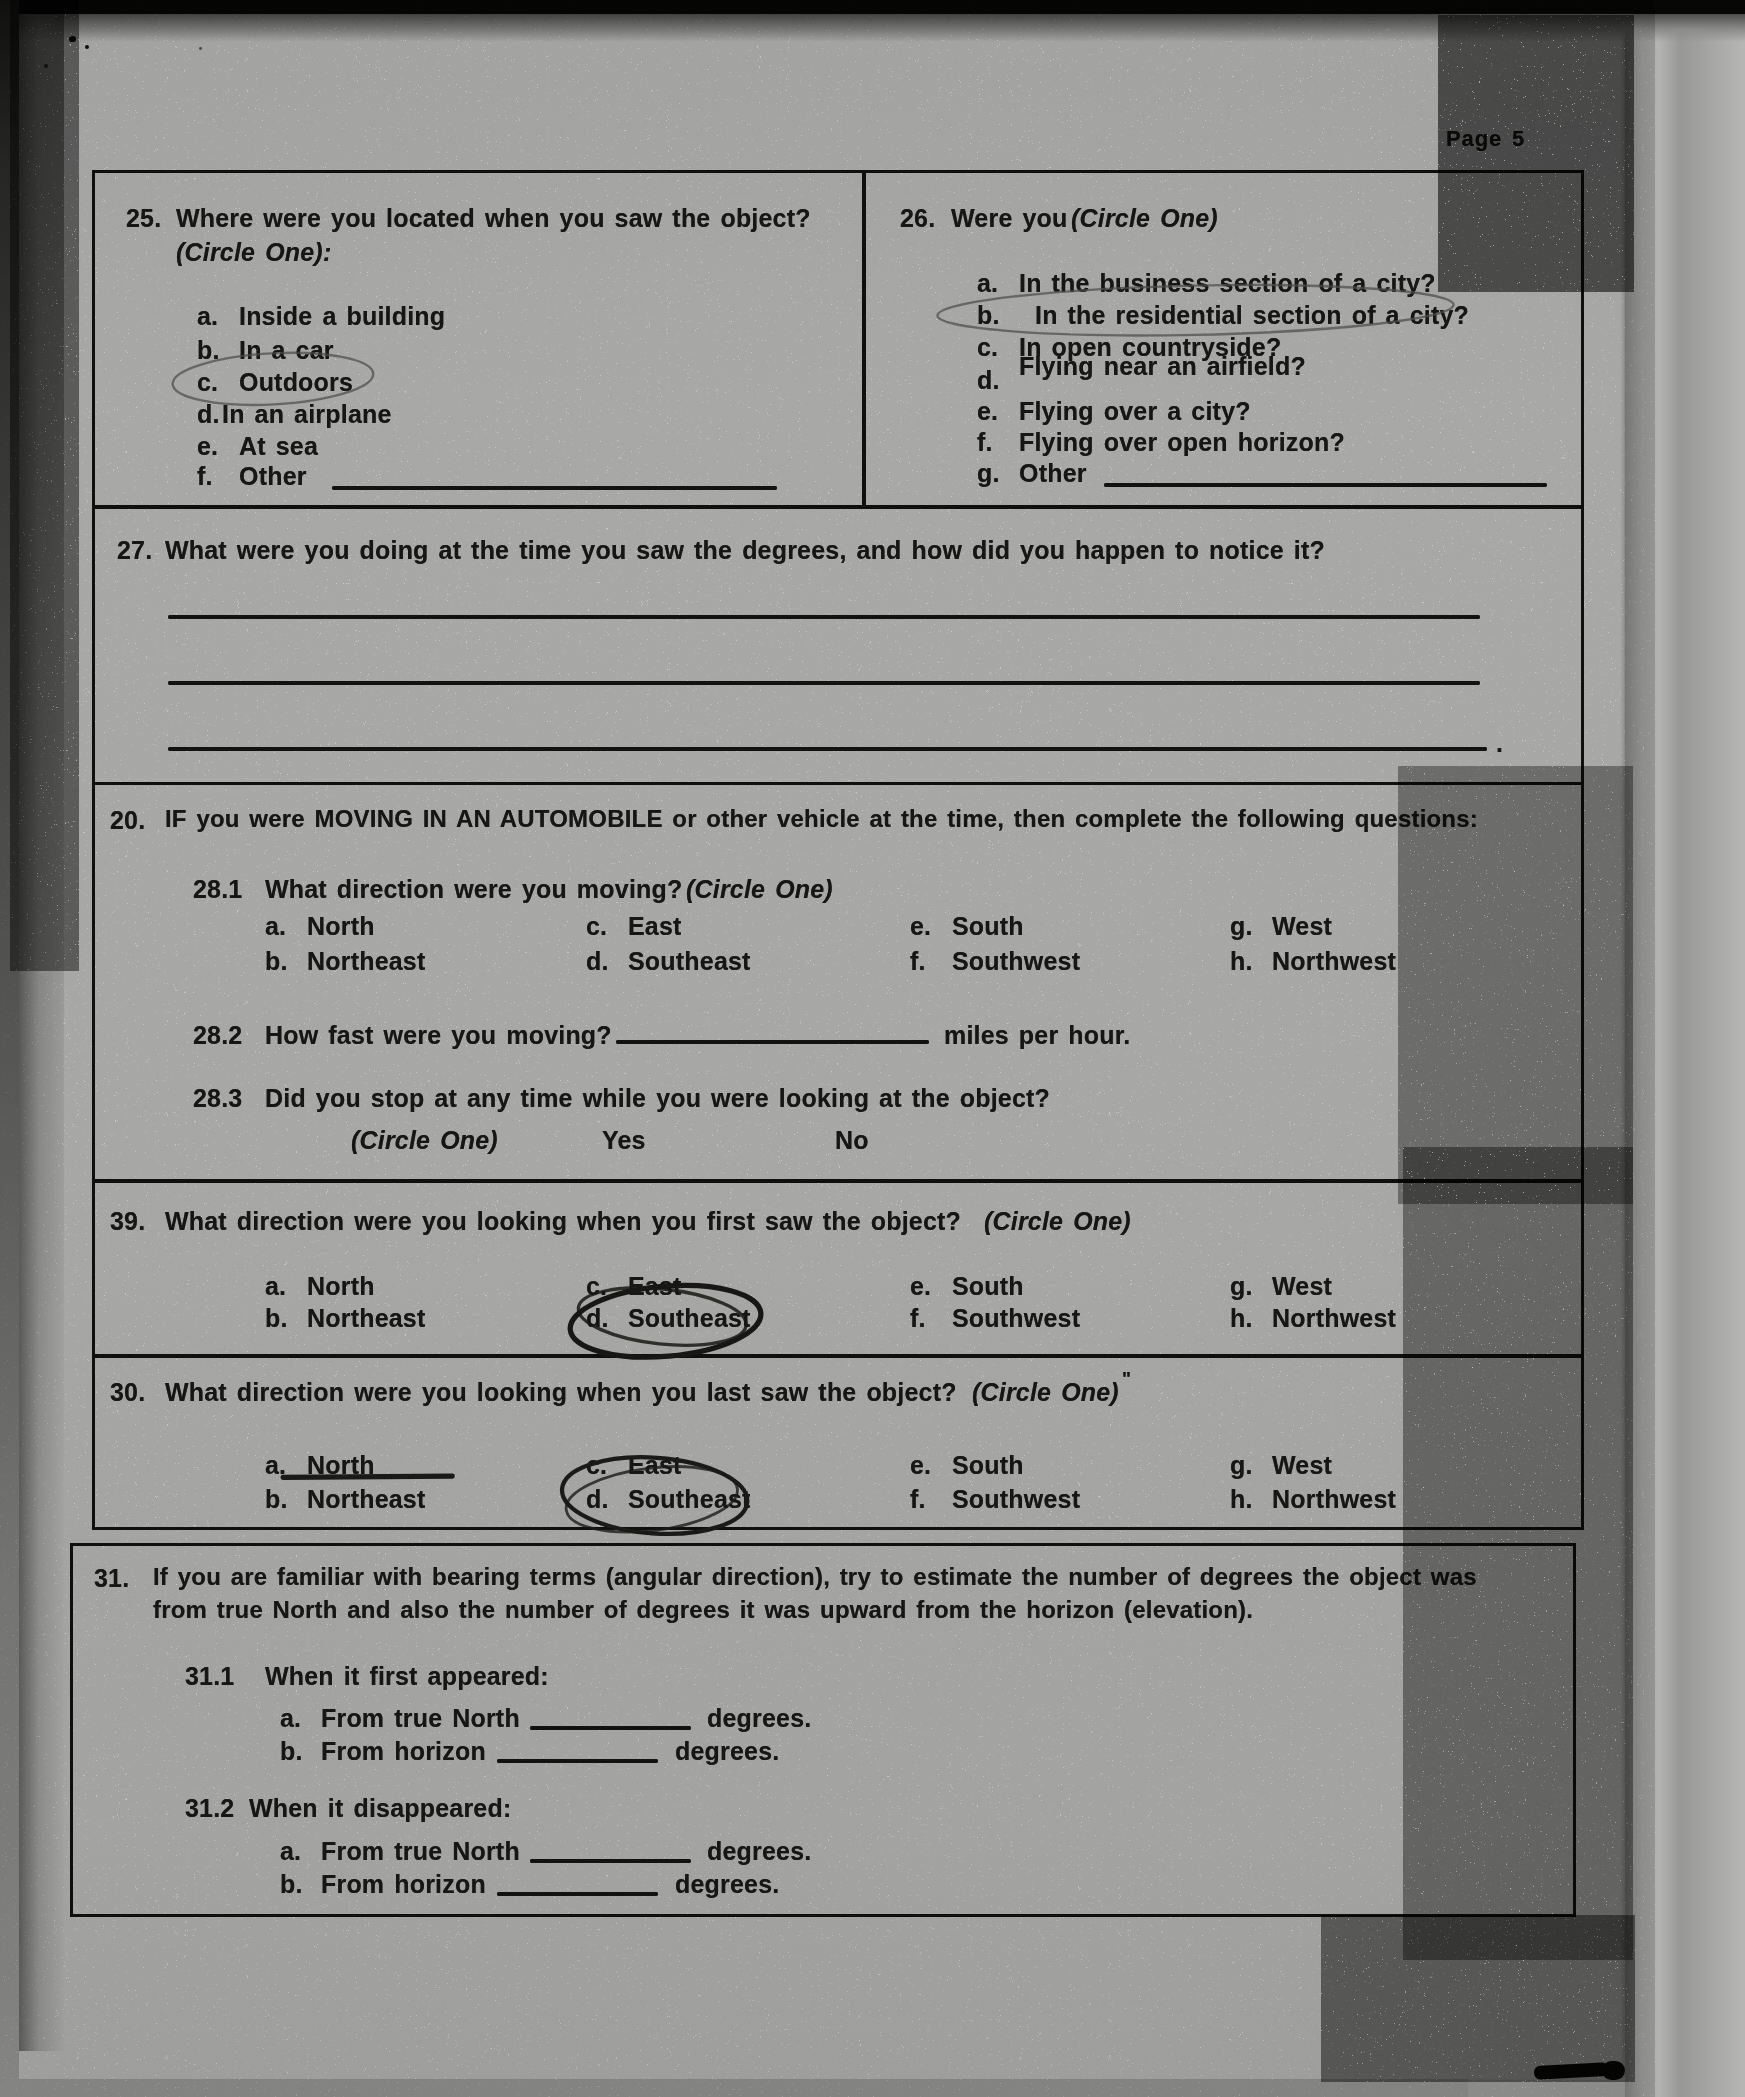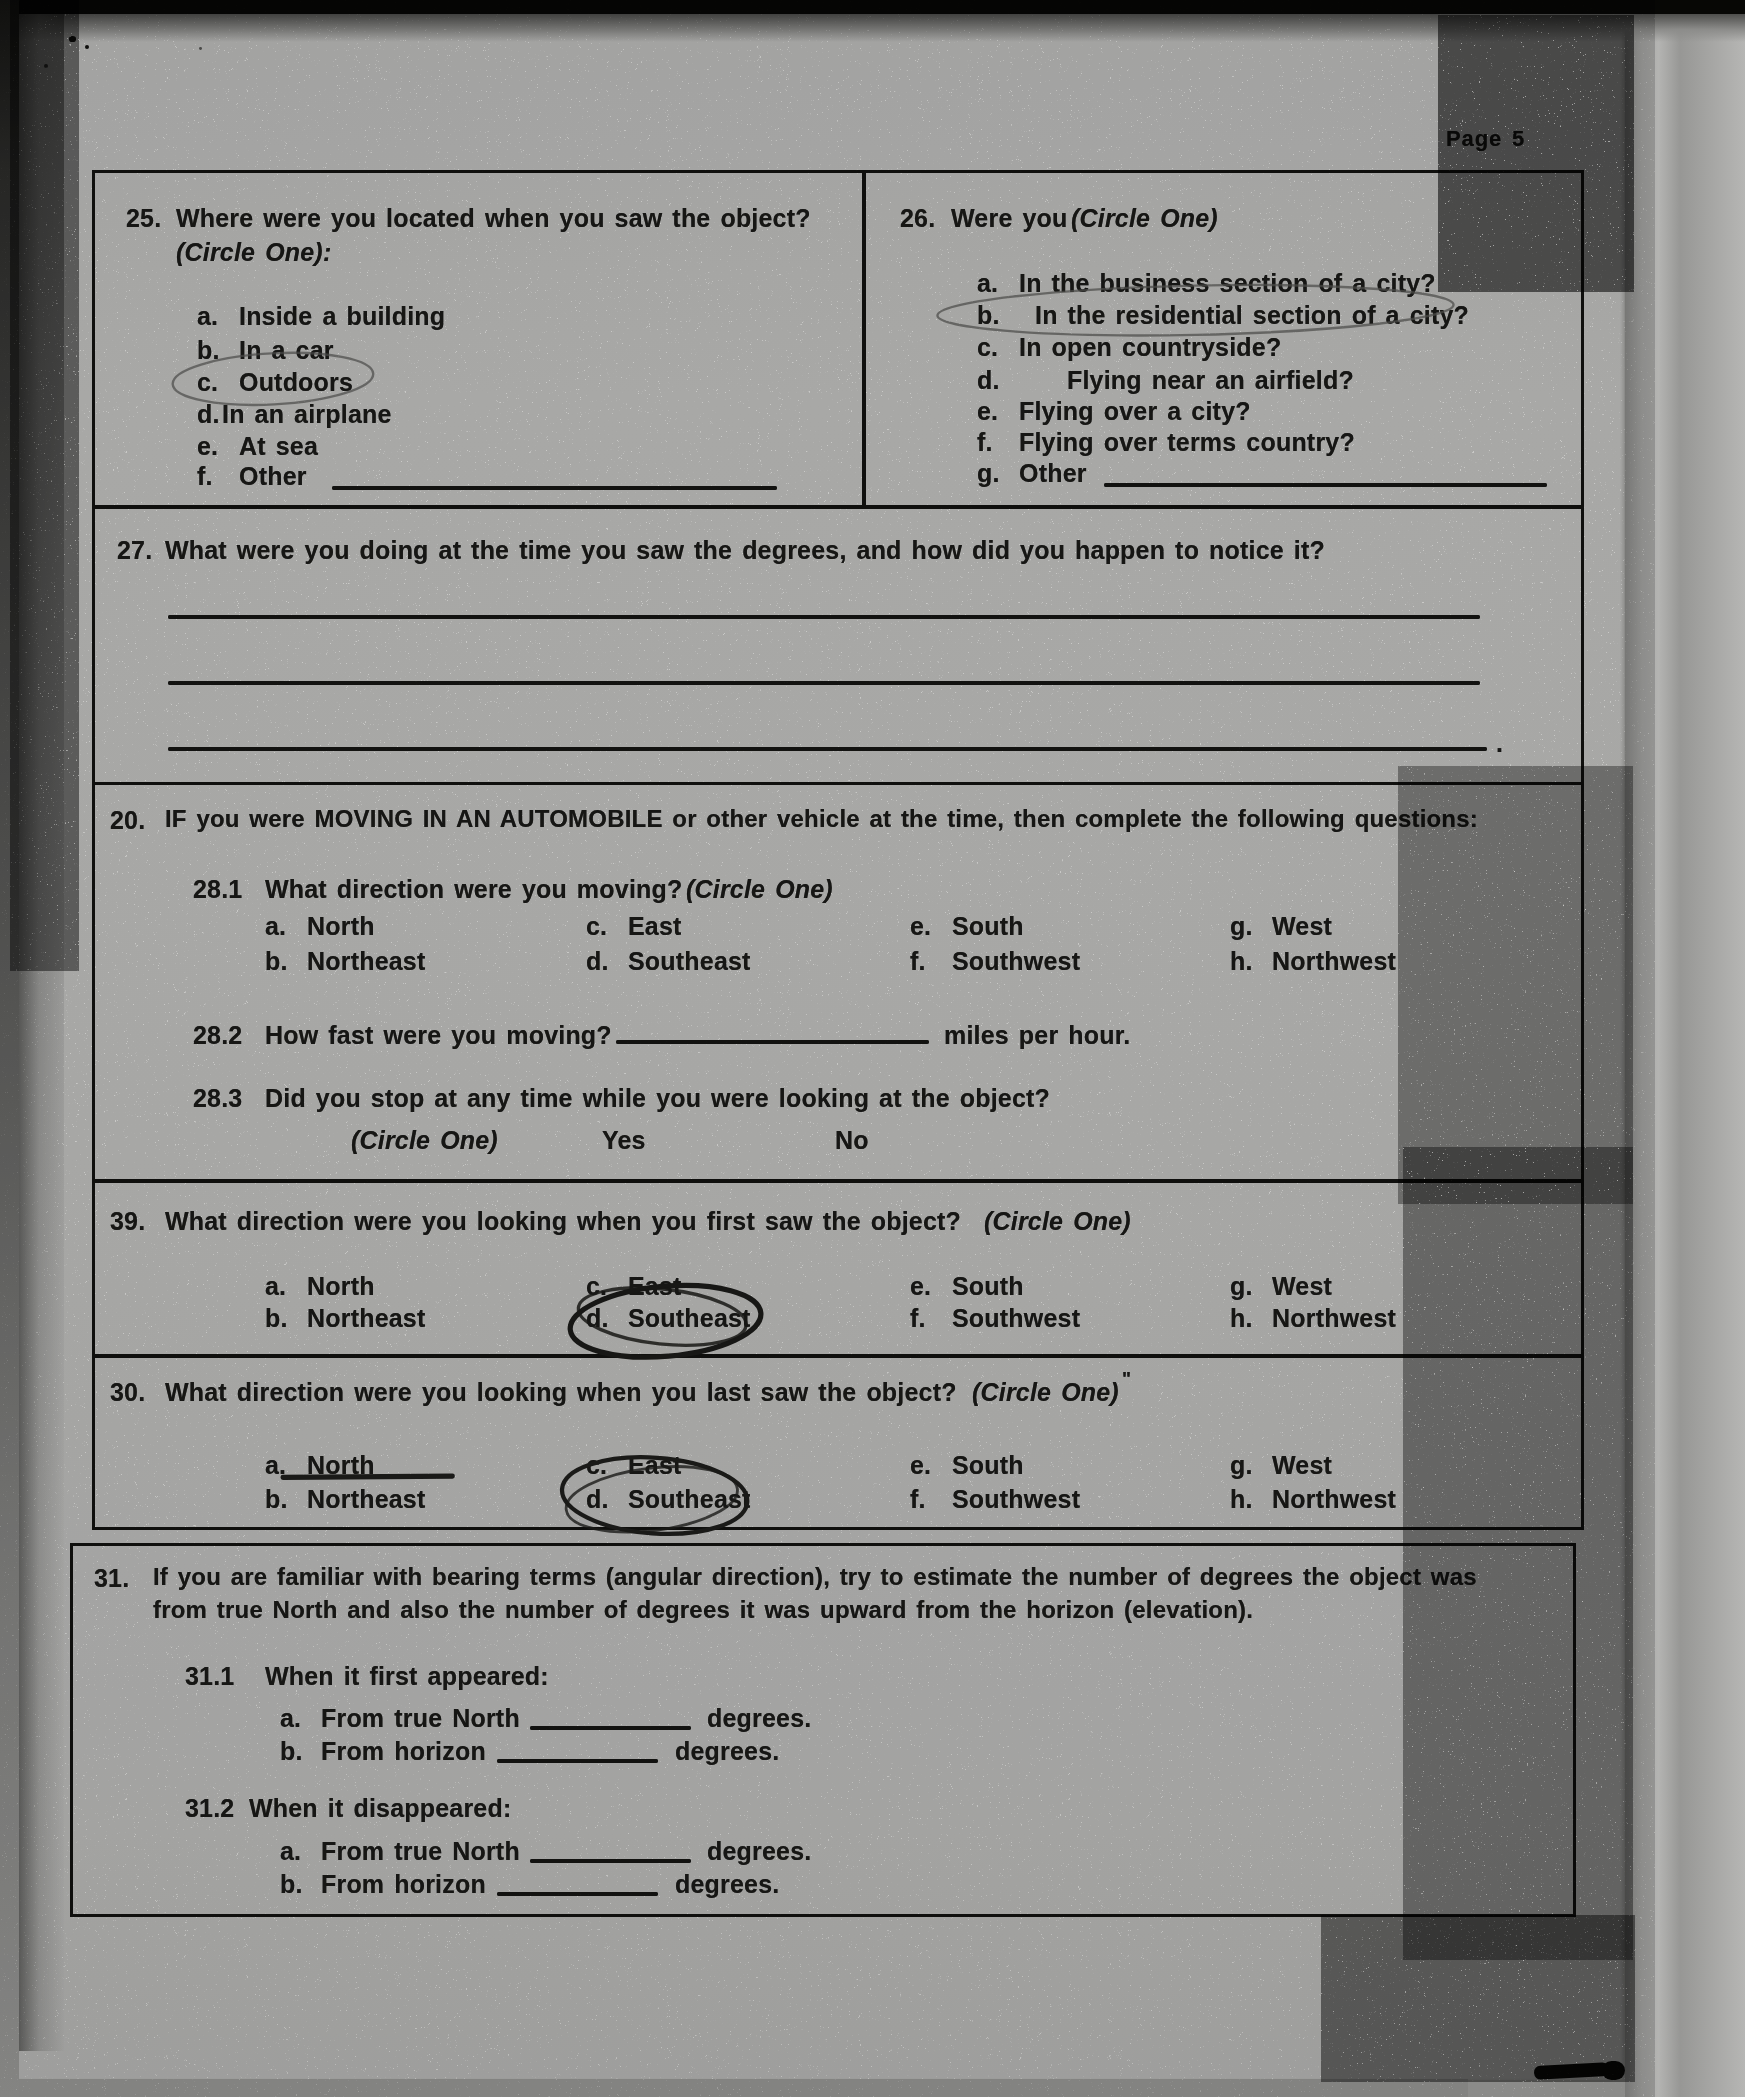--- a/index.html
+++ b/index.html
@@ -83,25 +83,25 @@
 <span class="t" style="left:951px;top:204px;">Were you</span>
 <span class="t it" style="left:1071px;top:204px;">(Circle One)</span>
 
 <span class="t" style="left:977px;top:269px;">a.</span>
 <span class="t" style="left:1019px;top:269px;">In the business section of a city?</span>
 <span class="t" style="left:977px;top:301px;">b.</span>
 <span class="t" style="left:1019px;top:301px;margin-left:16px;">In the residential section of a city?</span>
 <span class="t" style="left:977px;top:333px;">c.</span>
 <span class="t" style="left:1019px;top:333px;">In open countryside?</span>
 <span class="t" style="left:977px;top:366px;">d.</span>
-<span class="t" style="left:1019px;top:366px;margin-left:48px;">Flying near an airfield?</span>
+<span class="t" style="left:1019px;top:352px;">Flying near an airfield?</span>
 <span class="t" style="left:977px;top:397px;">e.</span>
 <span class="t" style="left:1019px;top:397px;">Flying over a city?</span>
 <span class="t" style="left:977px;top:428px;">f.</span>
-<span class="t" style="left:1019px;top:428px;">Flying over terms country?</span>
+<span class="t" style="left:1019px;top:428px;">Flying over open horizon?</span>
 <span class="t" style="left:977px;top:459px;">g.</span>
 <span class="t" style="left:1019px;top:459px;">Other</span>
 <div class="bline" style="left:1104px;top:483px;width:443px;"></div>
 
 <div class="box" style="left:92px;top:505px;width:1492px;height:280px;"></div>
 <span class="t" style="left:117px;top:536px;">27.</span>
 <span class="t" style="left:165px;top:536px;">What were you doing at the time you saw the degrees, and how did you happen to notice it?</span>
 <div class="bline" style="left:168px;top:615px;width:1312px;"></div>
 <div class="bline" style="left:168px;top:681px;width:1312px;"></div>
 <div class="bline" style="left:168px;top:747px;width:1319px;"></div>

